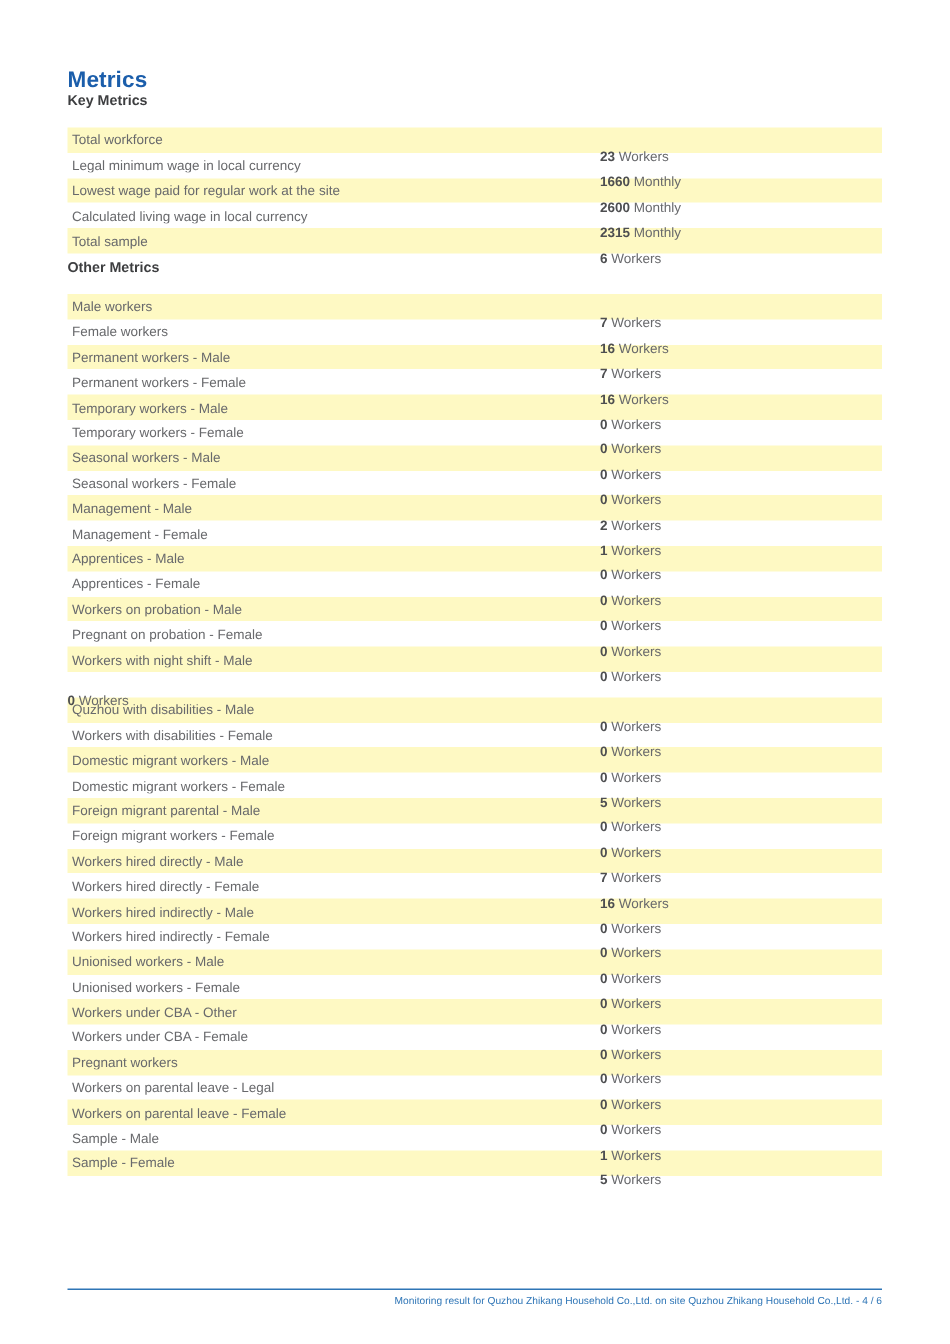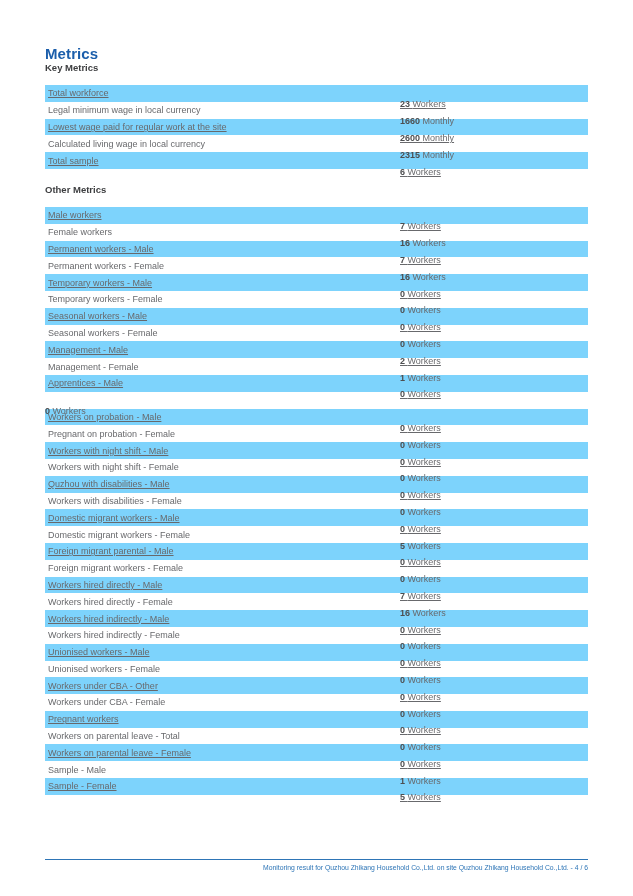--- a/index.html
+++ b/index.html
@@ -24,30 +24,30 @@
     font-weight: bold;
     letter-spacing: 0.1px;
   }
   .section-heading {
     color: #3d3e40;
     font-size: 9.5px;
     line-height: 11px;
     font-weight: bold;
   }
   .heading-key { }
-  .heading-other { margin-top: 15px; }
+  .heading-other { margin-top: 4px; }
   .metrics-table { margin-top: 12px; }
   .row {
     height: 16.8px;
     display: flex;
     align-items: center;
     font-size: 9px;
     color: #68696c;
   }
-  .row.shaded { background: #7dd3fc; text-decoration: underline; }
+  .row.shaded { background: #fef9c3; }
   .row .label {
     width: 355px;
     padding-left: 3px;
     flex: none;
     white-space: nowrap;
     overflow: hidden;
   }
   .row .value { white-space: nowrap; margin-top: 22px; }
   .row .value b {
     font-weight: bold;
@@ -142,36 +142,36 @@
         </div>
         <div class="row">
           <span class="label">Management - Female</span>
           <span class="value"><b>1</b> <span>Workers</span></span>
         </div>
         <div class="row shaded">
           <span class="label">Apprentices - Male</span>
           <span class="value"><b>0</b> <span>Workers</span></span>
         </div>
         <div class="row">
+          <span class="label">Apprentices - Female</span>
           <span class="value"><b>0</b> <span>Workers</span></span>
         </div>
         <div class="row shaded">
           <span class="label">Workers on probation - Male</span>
           <span class="value"><b>0</b> <span>Workers</span></span>
         </div>
         <div class="row">
           <span class="label">Pregnant on probation - Female</span>
           <span class="value"><b>0</b> <span>Workers</span></span>
         </div>
         <div class="row shaded">
           <span class="label">Workers with night shift - Male</span>
           <span class="value"><b>0</b> <span>Workers</span></span>
         </div>
         <div class="row">
-          <span class="label">Workers with night shift - Female</span>
           <span class="value"><b>0</b> <span>Workers</span></span>
         </div>
         <div class="row shaded">
           <span class="label">Quzhou with disabilities - Male</span>
           <span class="value"><b>0</b> <span>Workers</span></span>
         </div>
         <div class="row">
           <span class="label">Workers with disabilities - Female</span>
           <span class="value"><b>0</b> <span>Workers</span></span>
         </div>
@@ -221,21 +221,21 @@
         </div>
         <div class="row">
           <span class="label">Workers under CBA - Female</span>
           <span class="value"><b>0</b> <span>Workers</span></span>
         </div>
         <div class="row shaded">
           <span class="label">Pregnant workers</span>
           <span class="value"><b>0</b> <span>Workers</span></span>
         </div>
         <div class="row">
-          <span class="label">Workers on parental leave - Total</span>
+          <span class="label">Workers on parental leave - Legal</span>
           <span class="value"><b>0</b> <span>Workers</span></span>
         </div>
         <div class="row shaded">
           <span class="label">Workers on parental leave - Female</span>
           <span class="value"><b>0</b> <span>Workers</span></span>
         </div>
         <div class="row">
           <span class="label">Sample - Male</span>
           <span class="value"><b>1</b> <span>Workers</span></span>
         </div>

